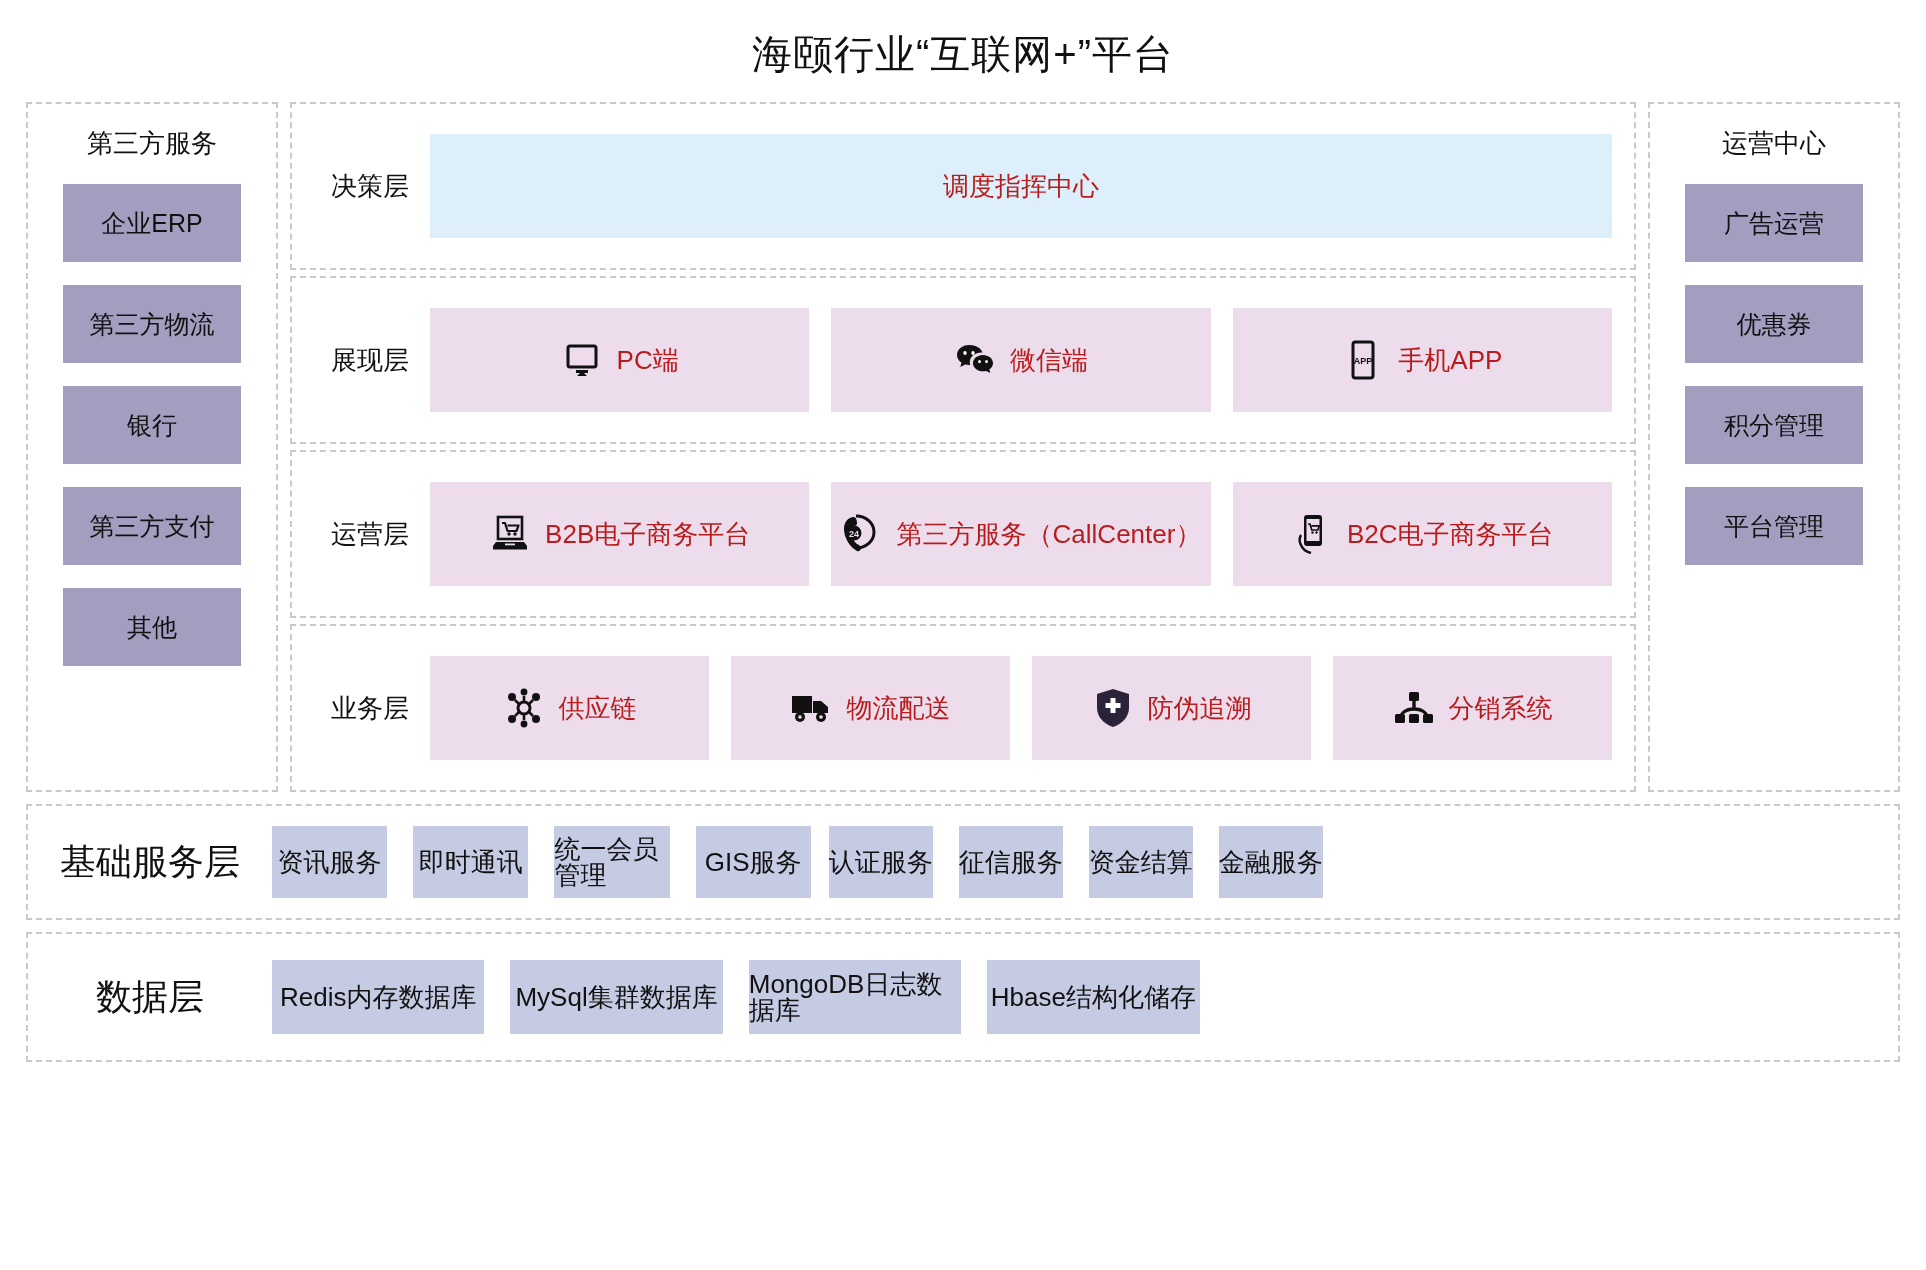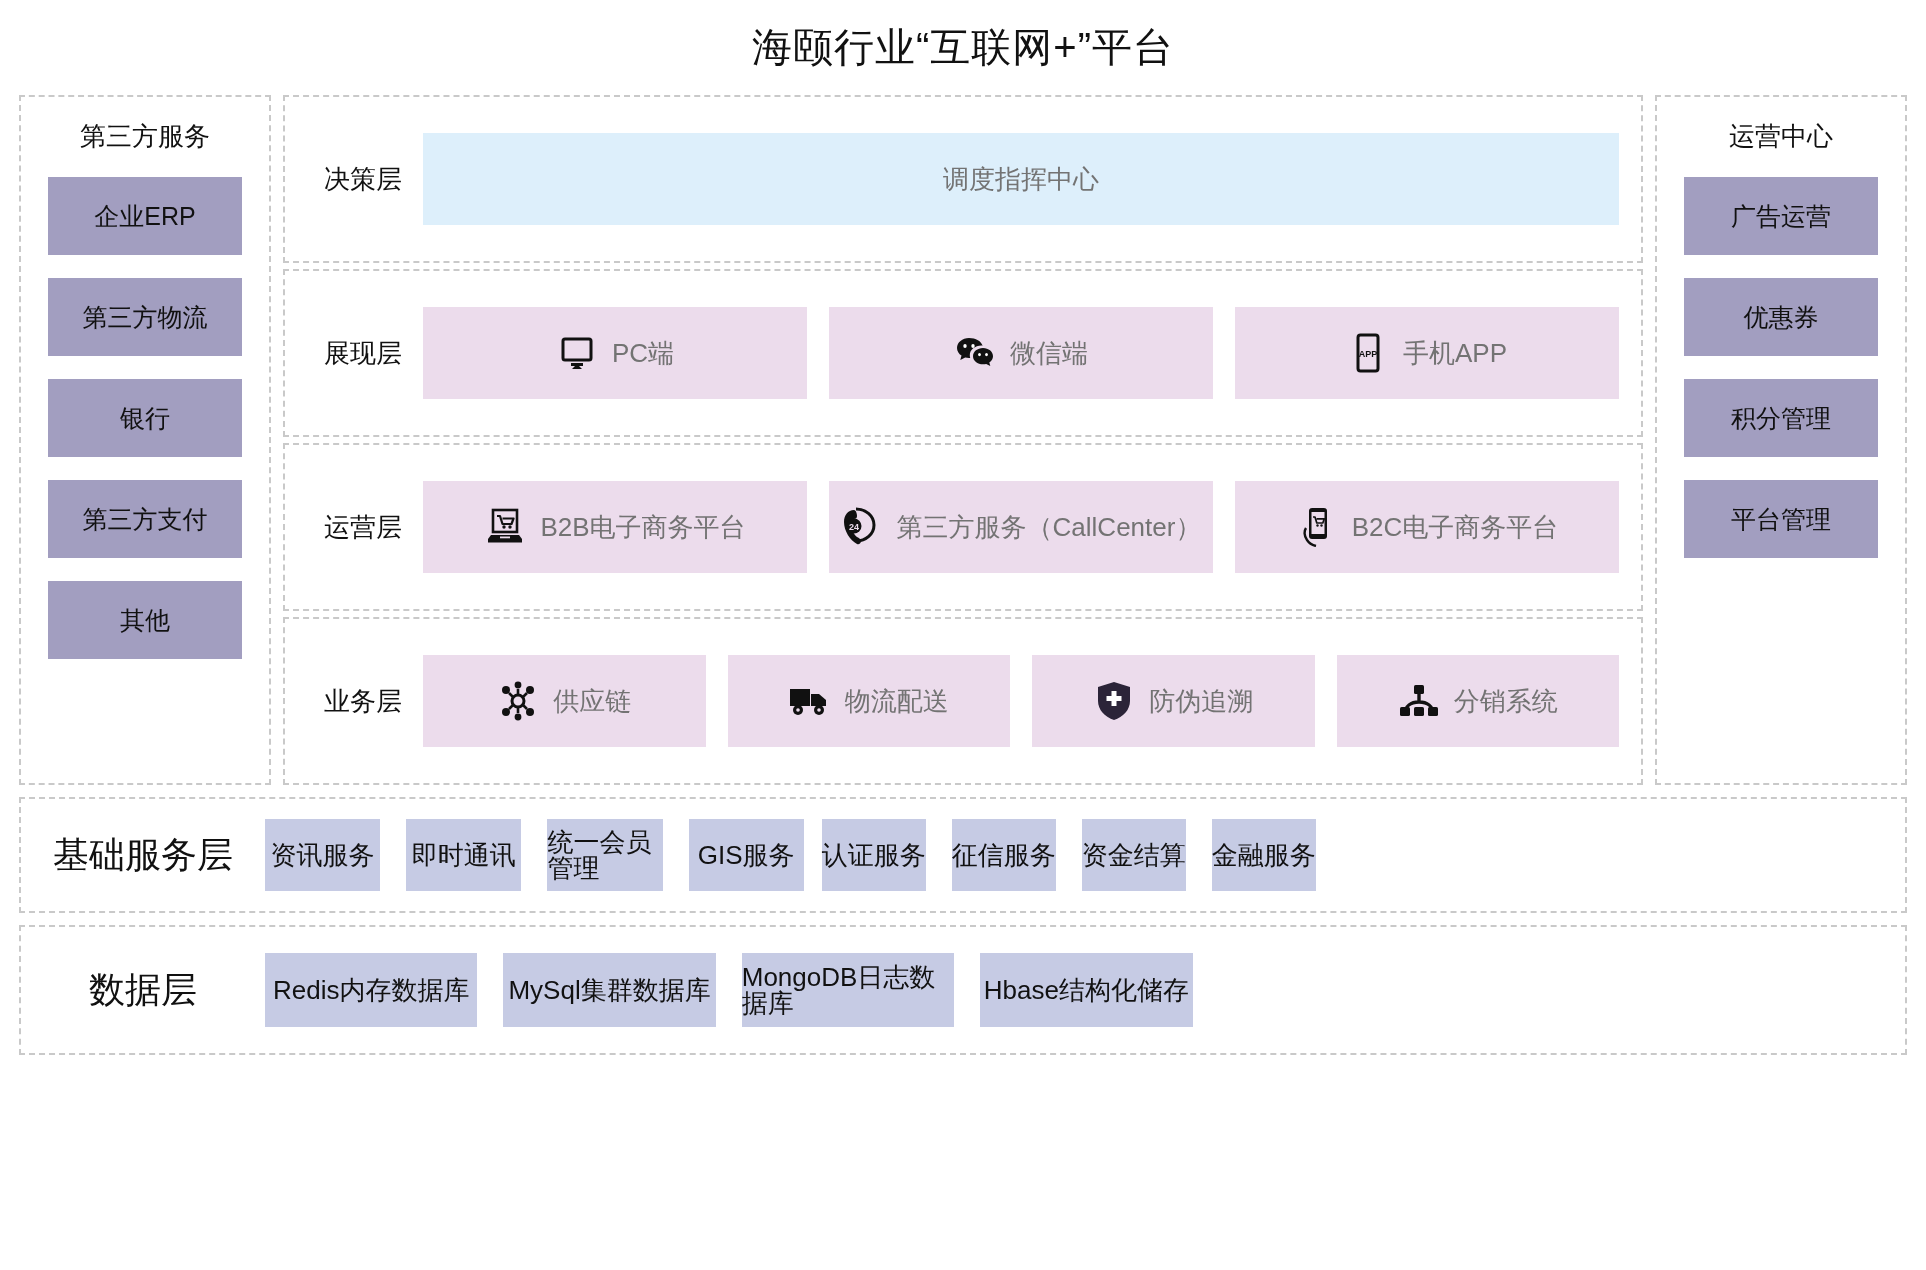--- a/index.html
+++ b/index.html
@@ -8,21 +8,21 @@
     height: 1270px;
     background: #ffffff;
     font-family: "Liberation Sans", "DejaVu Sans", sans-serif;
     color: #1a1a1a;
     overflow: hidden;
   }
   .page {
     position: relative;
     width: 1926px;
     height: 1270px;
-    padding: 5px;
+    padding: 12px;
   }
 
   
   .title {
     text-align: center;
     font-size: 40px;
     font-weight: 400;
     letter-spacing: 1px;
     line-height: 1;
     padding-top: 22px;
@@ -59,21 +59,21 @@
     line-height: 1;
   }
   .side-items {
     display: flex;
     flex-direction: column;
     gap: 23px;
     width: 100%;
     align-items: center;
   }
   .side-chip {
-    width: 194px;
+    width: 178px;
     height: 78px;
     background: #a29ec0;
     display: flex;
     align-items: center;
     justify-content: center;
     font-size: 25px;
     color: #111;
     line-height: 1;
   }
 
@@ -99,27 +99,27 @@
   }
   .layer-cards {
     flex: 1 1 auto;
     display: flex;
     gap: 22px;
     height: 100%;
     align-items: center;
   }
   .card {
     flex: 1 1 0;
-    height: 92px;
+    height: 104px;
     display: flex;
     align-items: center;
     justify-content: center;
     gap: 14px;
     font-size: 26px;
-    color: #737373;
+    color: #b91c1c;
     line-height: 1;
   }
   .card.blue { background: #ddeffb; }
   .card.pink { background: #ecdcec; }
   .card-ico {
     display: inline-flex;
     align-items: center;
     justify-content: center;
     width: 42px;
     height: 42px;

